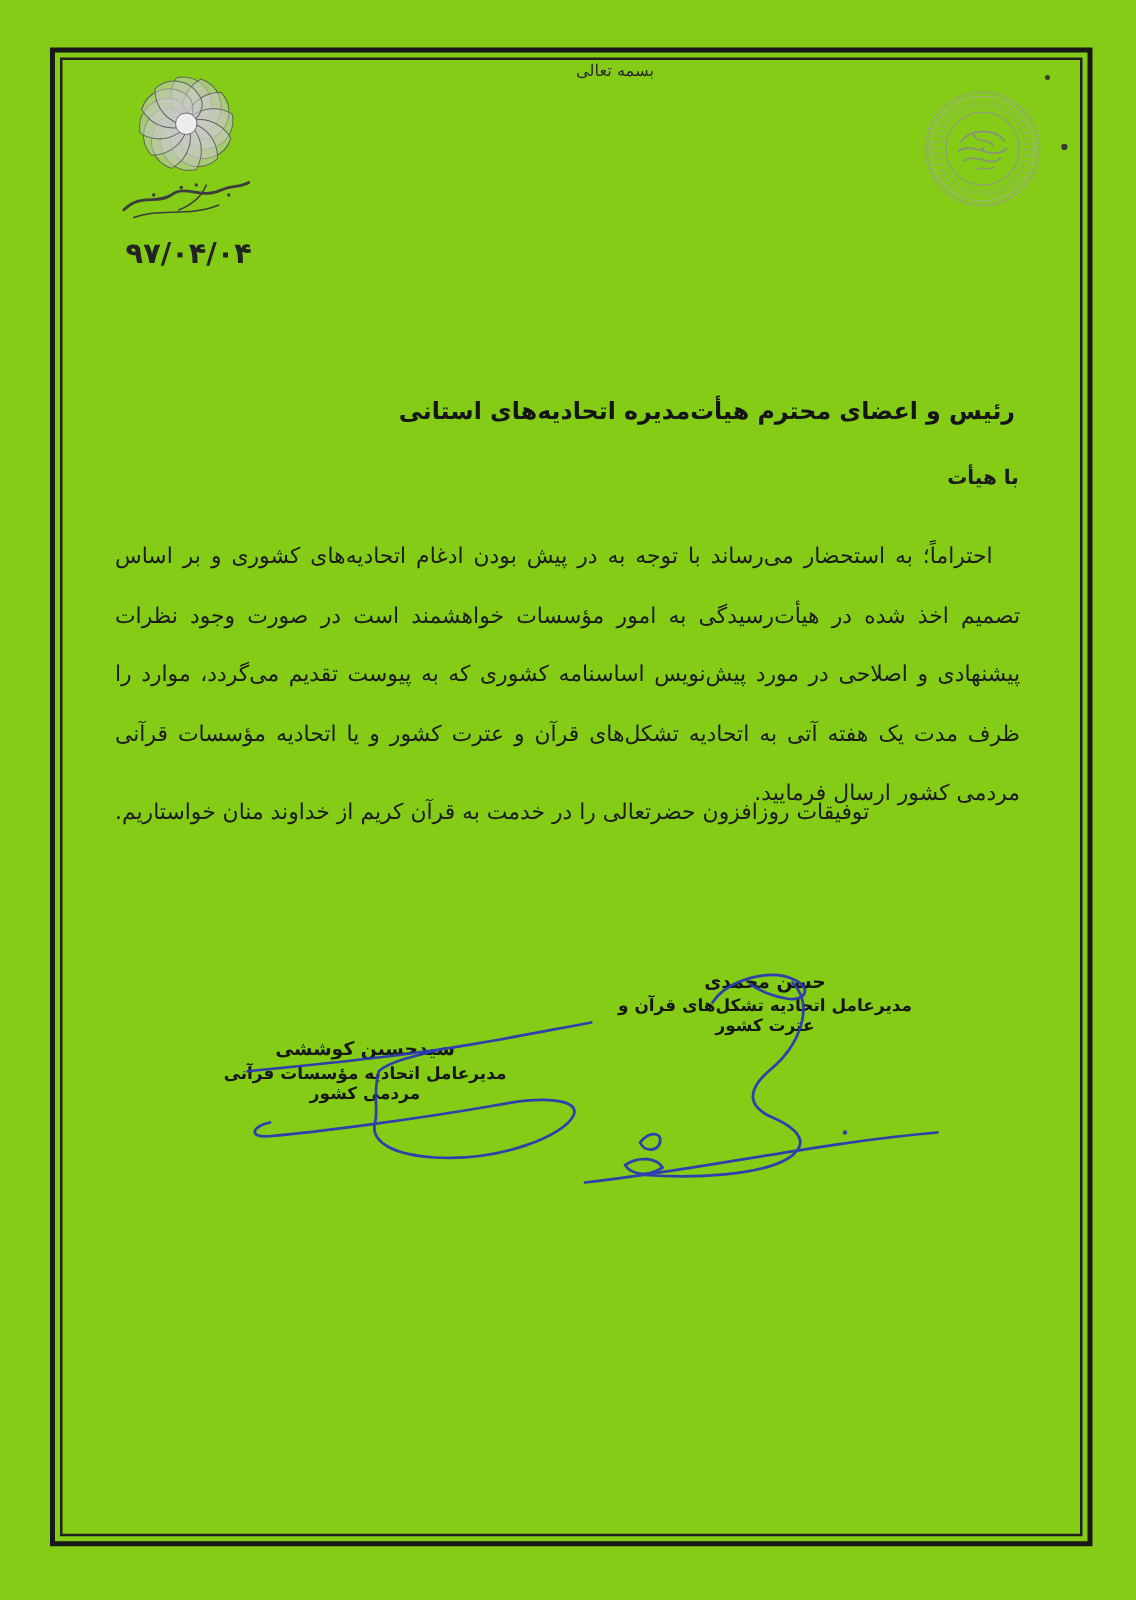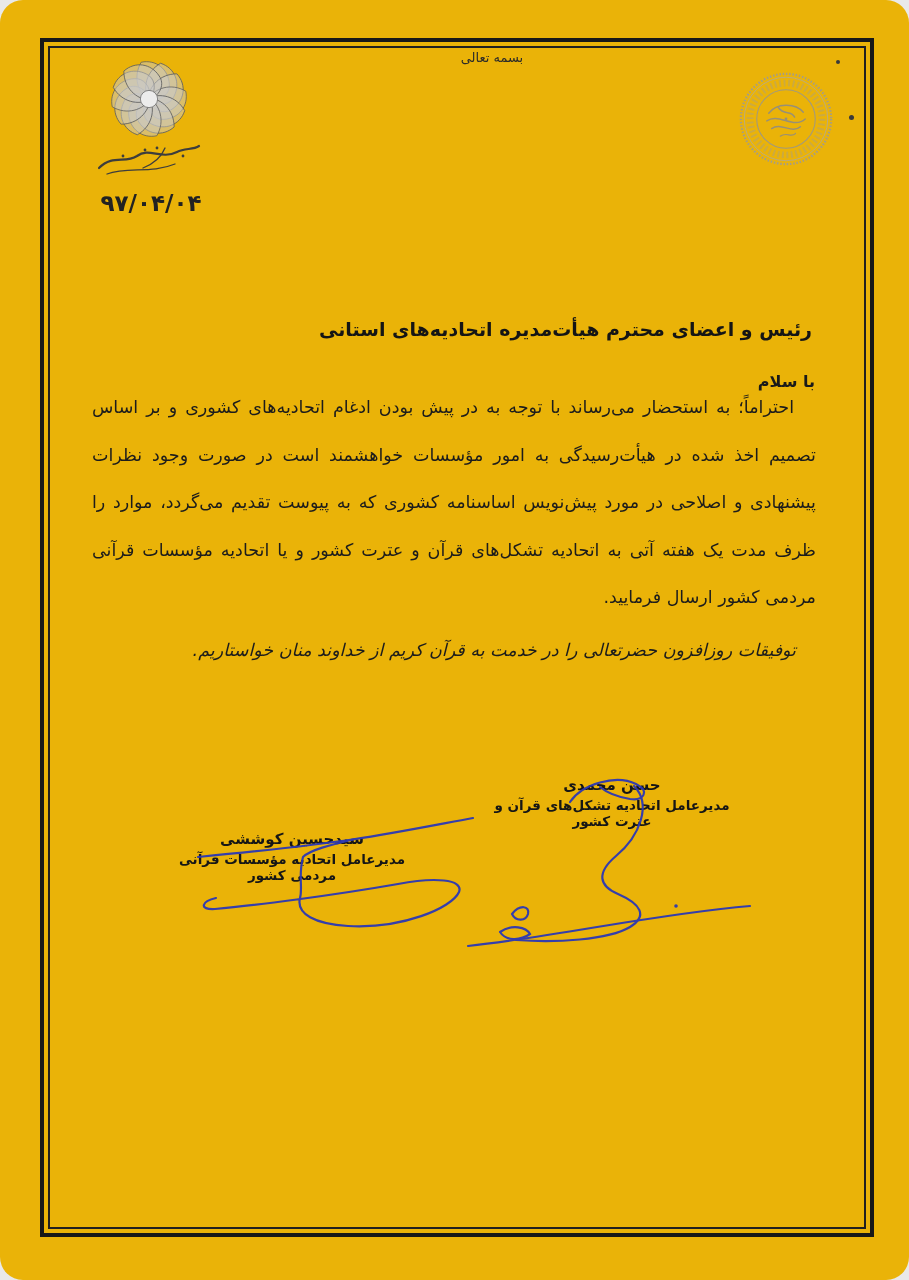--- a/index.html
+++ b/index.html
@@ -1,19 +1,19 @@
 <!DOCTYPE html>
 <html><head>
 <meta charset="utf-8">
 <style>
   html,body{margin:0;padding:0;background:#e9e9e9;}
   .page{
     position:relative;width:909px;height:1280px;margin:0 auto;
-    background:#eab308;overflow:hidden;
-    font-family:"DejaVu Sans",sans-serif;color:#1e1e1e;border-radius:23px;
+    background:#84cc16;overflow:hidden;
+    font-family:"DejaVu Sans",sans-serif;color:#1e1e1e;
   }
   .frame{
     position:absolute;left:40px;top:38px;width:834px;height:1199px;
     box-sizing:border-box;border:4px solid #181818;
   }
   .frame-inner{
     position:absolute;inset:4px;border:2px solid #202020;
   }
   .bismillah{
     position:absolute;top:50px;left:392px;width:200px;text-align:center;
@@ -28,28 +28,28 @@
   .stamp{position:absolute;left:738px;top:71px;}
   .recipient{
     position:absolute;right:97px;top:318px;direction:rtl;
     font-size:19px;font-weight:bold;color:#151515;
   }
   .salutation{
     position:absolute;right:94px;top:372px;direction:rtl;
     font-size:16px;font-weight:bold;color:#1a1a1a;
   }
   .body-text{
-    position:absolute;left:92px;top:384px;width:724px;
+    position:absolute;left:92px;top:422px;width:724px;
     direction:rtl;text-align:justify;text-indent:22px;
     font-size:17.5px;line-height:47.5px;color:#1c1c1c;
   }
   .closing{
     position:absolute;left:92px;top:630px;width:724px;
-    direction:rtl;text-align:right;text-indent:20px;
-    font-size:17.5px;line-height:40px;color:#1c1c1c;font-style:italic;
+    direction:rtl;text-align:left;text-indent:20px;
+    font-size:17.5px;line-height:40px;color:#1c1c1c;
   }
   .sig-block{position:absolute;direction:rtl;text-align:center;}
   .sig-right{left:484px;top:776px;width:256px;}
   .sig-left{left:166px;top:830px;width:252px;}
   .sig-name{font-size:15px;font-weight:bold;color:#161616;}
   .sig-title{font-size:13.5px;font-weight:bold;color:#161616;margin-top:3px;}
   .ink-overlay{position:absolute;left:0;top:0;pointer-events:none;}
   .speck{position:absolute;border-radius:50%;background:#3a3a3a;}
 </style>
 </head>
@@ -116,21 +116,21 @@
       </g>
       <circle cx="50" cy="50" r="1.5" fill="#8a8a8a"></circle>
     </svg>
   </div>
 
   <div class="speck" style="left:836px;top:60px;width:4px;height:4px;"></div>
   <div class="speck" style="left:849px;top:115px;width:5px;height:5px;"></div>
 
   <div class="recipient">رئیس و اعضای محترم هیأت‌مدیره اتحادیه‌های استانی</div>
 
-  <div class="salutation">با سلام</div>
+  <div class="salutation">با هیأت</div>
 
   <div class="body-text">احتراماً؛ به استحضار می‌رساند با توجه به در پیش بودن ادغام اتحادیه‌های کشوری و بر اساس تصمیم اخذ شده در هیأت‌رسیدگی به امور مؤسسات خواهشمند است در صورت وجود نظرات پیشنهادی و اصلاحی در مورد پیش‌نویس اساسنامه کشوری که به پیوست تقدیم می‌گردد، موارد را ظرف مدت یک هفته آتی به اتحادیه تشکل‌های قرآن و عترت کشور و یا اتحادیه مؤسسات قرآنی مردمی کشور ارسال فرمایید.</div>
 
   <div class="closing">توفیقات روزافزون حضرتعالی را در خدمت به قرآن کریم از خداوند منان خواستاریم.</div>
 
   <div class="sig-block sig-right">
     <div class="sig-name">حسن محمدی</div>
     <div class="sig-title">مدیرعامل اتحادیه تشکل‌های قرآن و عترت کشور</div>
   </div>
 

